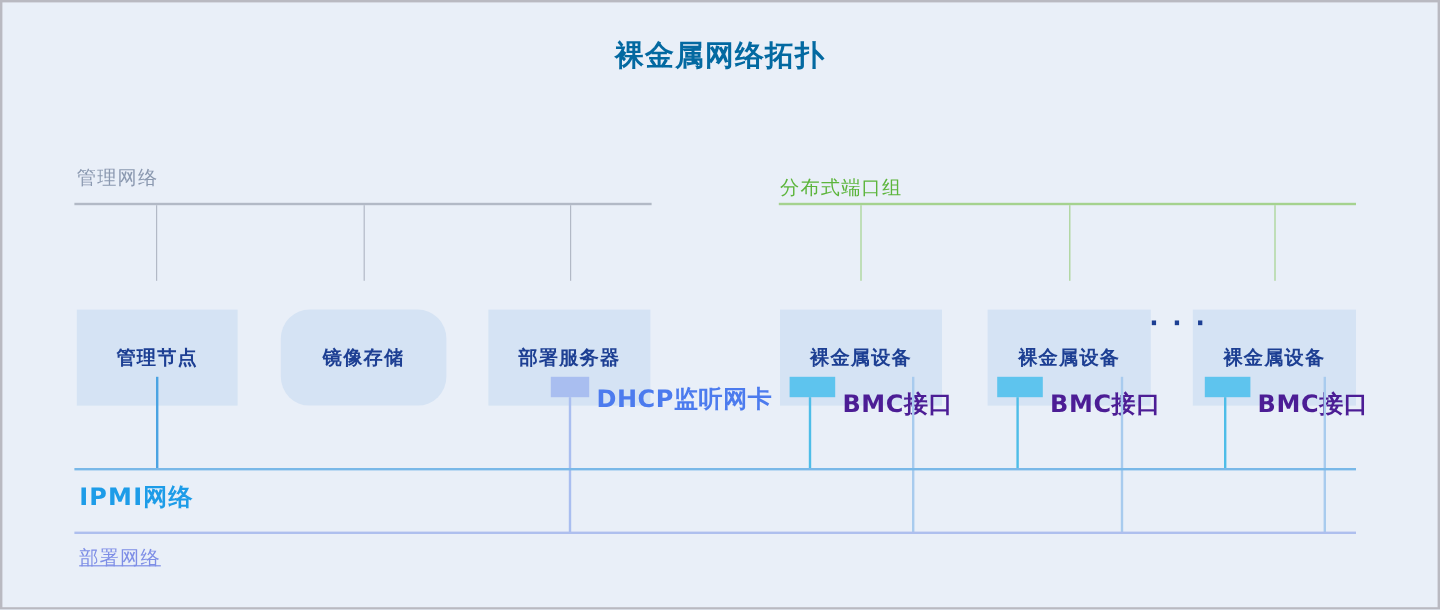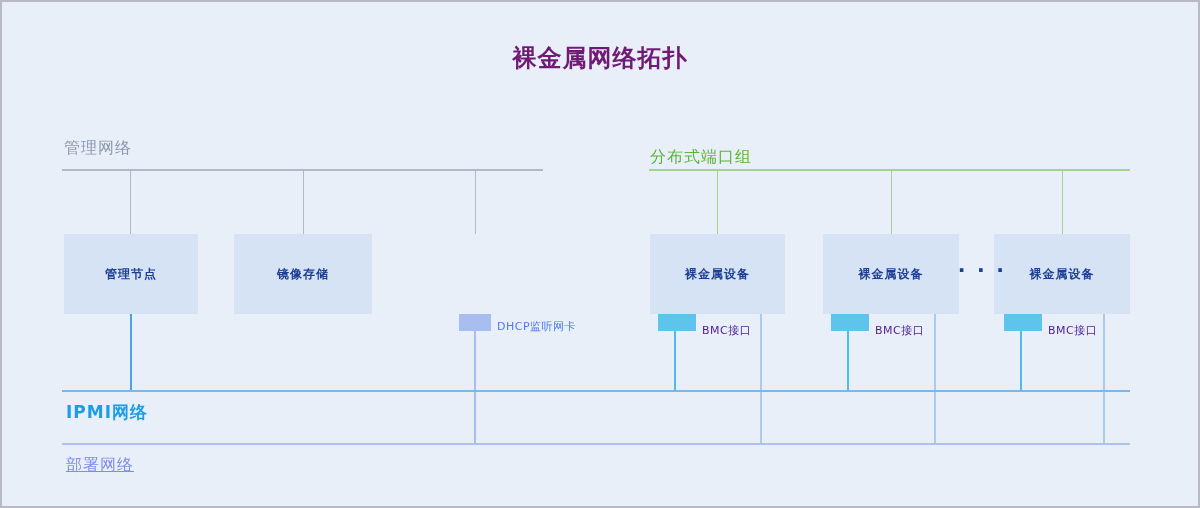--- a/index.html
+++ b/index.html
@@ -4,58 +4,59 @@
 <style>
   html,body{margin:0;padding:0;background:#dfe5ee;}
   #canvas{
     position:relative;width:1196px;height:504px;
     background:#e9eff8;border:2px solid #b9b9c1;
     font-family:"DejaVu Sans","Liberation Sans",sans-serif;
     overflow:hidden;
   }
   .abs{position:absolute;text-align:center;}
   .title{
-    width:100%;text-align:center;top:40px;left:0;
-    font-size:24px;font-weight:600;color:#701a75;letter-spacing:1px;
+    width:100%;text-align:center;top:28px;left:0;
+    font-size:24px;font-weight:600;color:#0369a1;letter-spacing:1px;
   }
   .bus-label{font-size:16px;font-weight:500;letter-spacing:1px;}
   .hline,.vline{position:absolute;}
   .node-box{
     position:absolute;height:80px;background:#d5e3f4;
     display:flex;align-items:center;justify-content:center;
-    font-size:12px;font-weight:600;color:#1d3f93;letter-spacing:1px;
+    font-size:16px;font-weight:600;color:#1d3f93;letter-spacing:1px;margin-top:24px;
   }
   .tab{position:absolute;height:17px;}
   .tab-dhcp{background:#a9bef0;}
   .tab-bmc{background:#5ec4ee;}
-  .tab-label{position:absolute;font-size:11px;font-weight:400;letter-spacing:0.5px;}
+  .tab-label{position:absolute;font-size:20px;font-weight:700;letter-spacing:0.5px;}
   .dhcp-text{color:#4c7bee;}
   .bmc-text{color:#4c1d95;}
-  .ipmi-label{font-size:17px;font-weight:600;color:#1d9ce8;letter-spacing:1px;}
+  .ipmi-label{font-size:20px;font-weight:600;color:#1d9ce8;letter-spacing:1px;}
   .deploy-label{font-size:16px;font-weight:500;color:#7e8ee6;letter-spacing:1px;}
   .dots{
     font-size:22px;font-weight:700;color:#1d3f93;letter-spacing:6px;
     font-family:"DejaVu Sans Mono","Liberation Mono",monospace;
   }
 </style>
 </head>
 <body>
 
 <div id="canvas">
 
   <div class="abs title">裸金属网络拓扑</div>
 
   <div class="abs bus-label" style="left:62px;top:136px;color:#8b99b0;">管理网络</div>
   <div class="hline" style="left:60px;top:167px;width:481px;height:2px;background:#b2b9c6;"></div>
   <div class="vline" style="left:128px;top:169px;width:1px;height:63px;background:#b2b9c6;"></div>
   <div class="vline" style="left:301px;top:169px;width:1px;height:63px;background:#b2b9c6;"></div>
   <div class="vline" style="left:473px;top:169px;width:1px;height:63px;background:#b2b9c6;"></div>
 
   <div class="node-box" style="left:62px;top:232px;width:134px;">管理节点</div>
-  <div class="node-box" style="left:232px;top:232px;width:138px;">镜像存储</div>
+  <div class="node-box" style="left:232px;top:232px;width:138px;border-radius:24px;">镜像存储</div>
+  <div class="node-box" style="left:405px;top:232px;width:135px;">部署服务器</div>
 
   <div class="abs bus-label" style="left:648px;top:145px;color:#5cb53c;">分布式端口组</div>
   <div class="hline" style="left:647px;top:167px;width:481px;height:2px;background:#a5d28f;"></div>
   <div class="vline" style="left:715px;top:169px;width:1px;height:63px;background:#a5d28f;"></div>
   <div class="vline" style="left:889px;top:169px;width:1px;height:63px;background:#a5d28f;"></div>
   <div class="vline" style="left:1060px;top:169px;width:1px;height:63px;background:#a5d28f;"></div>
 
   <div class="node-box" style="left:648px;top:232px;width:135px;">裸金属设备</div>
   <div class="node-box" style="left:821px;top:232px;width:136px;">裸金属设备</div>
   <div class="node-box" style="left:992px;top:232px;width:136px;">裸金属设备</div>

